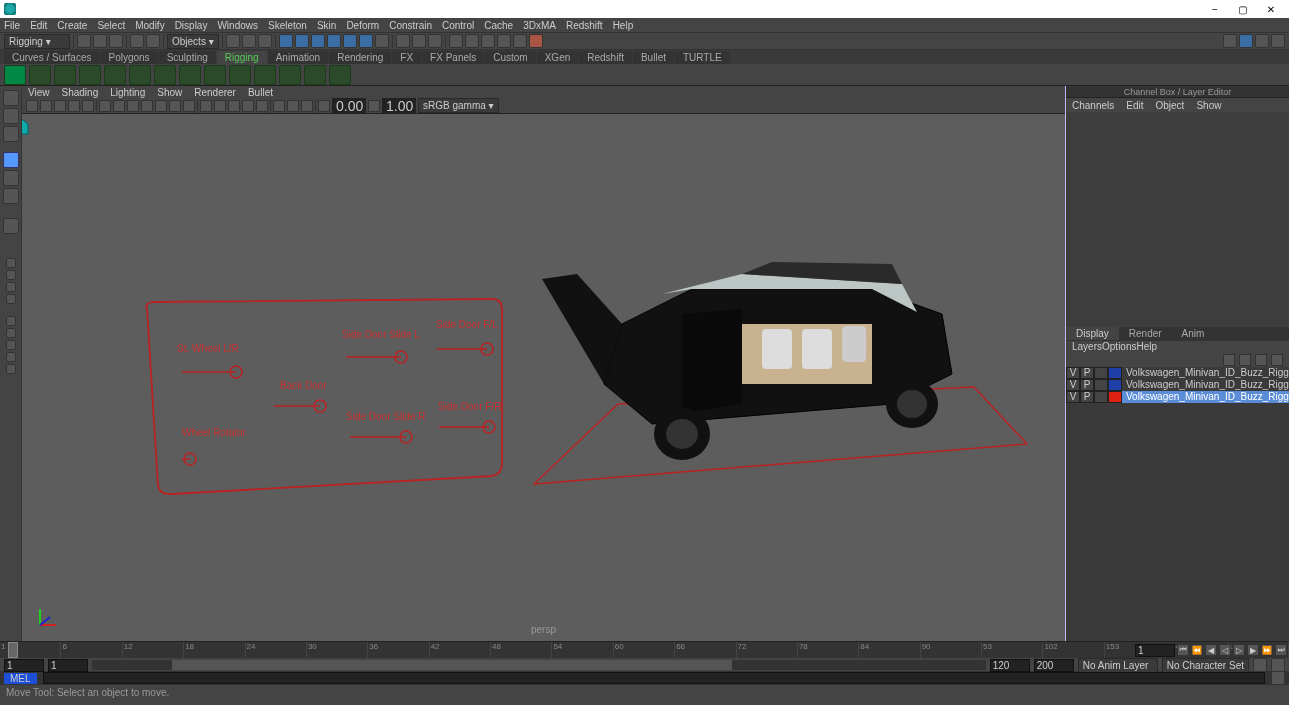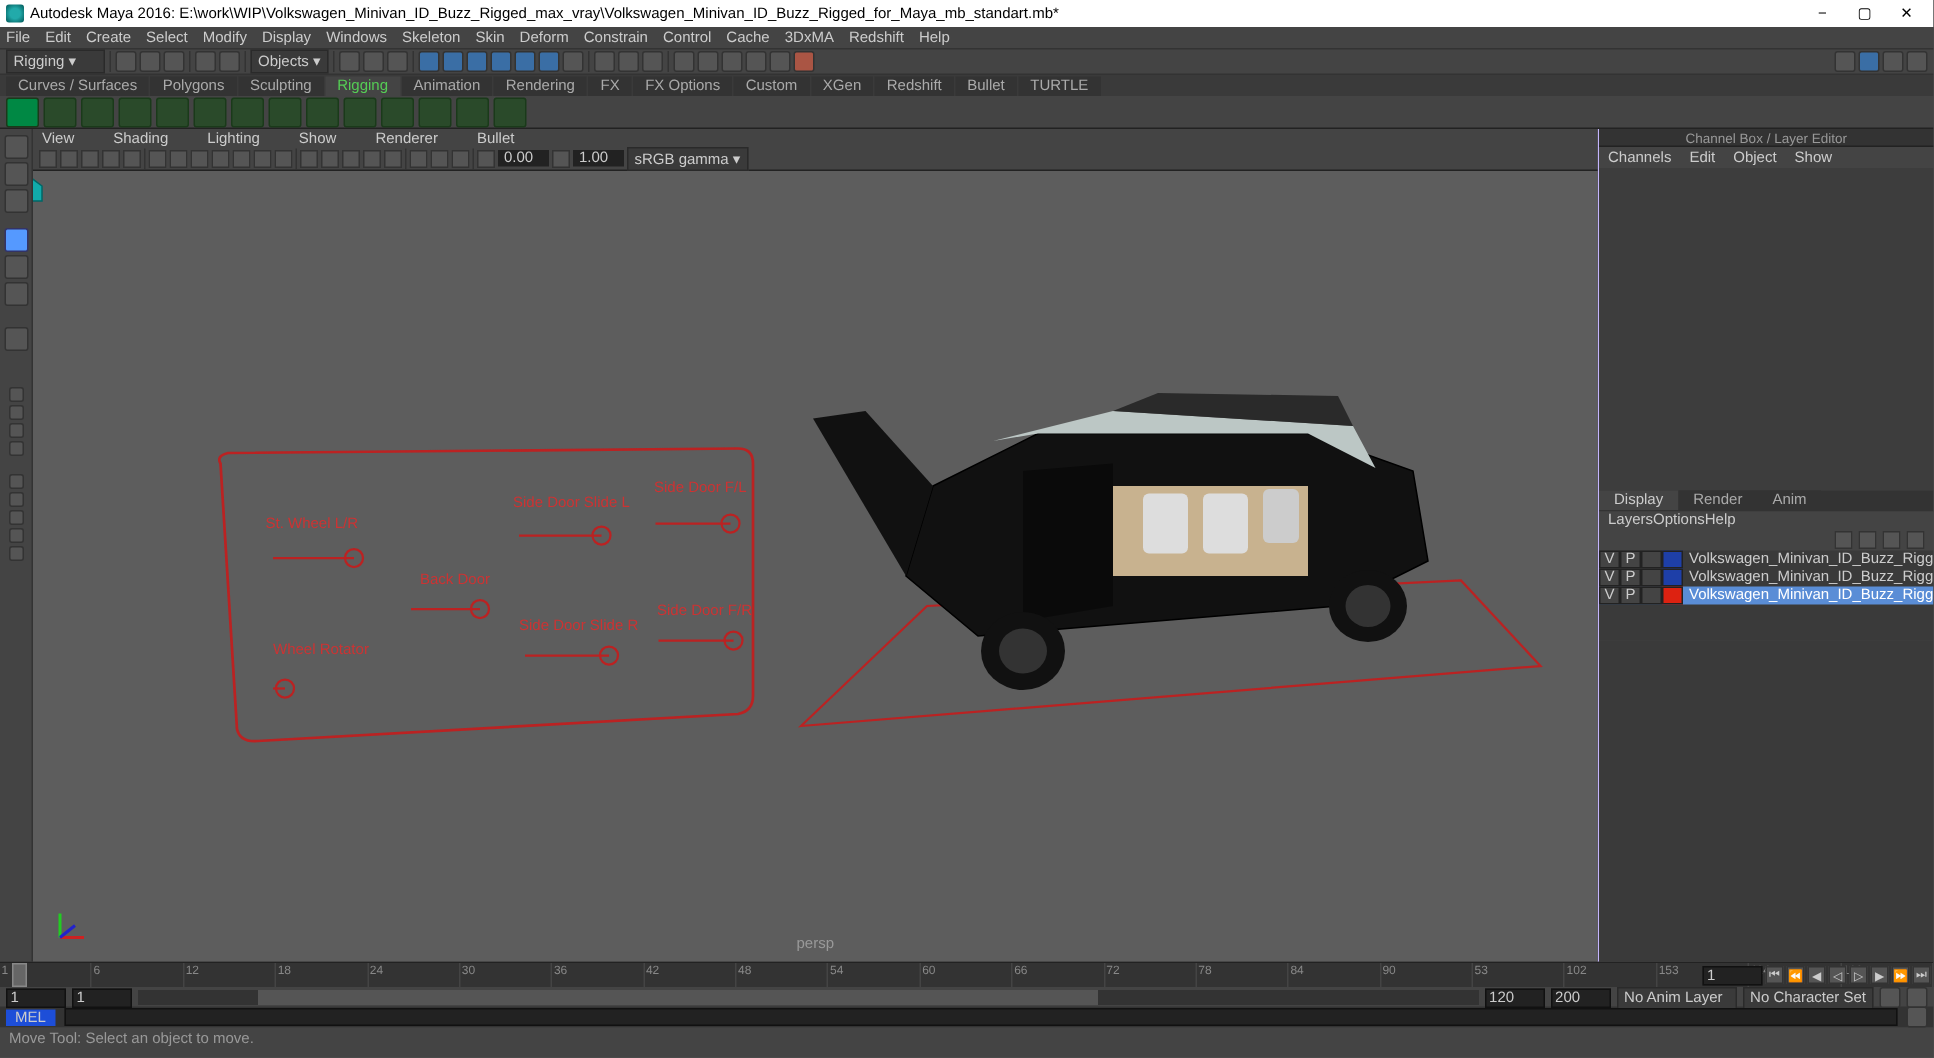--- a/index.html
+++ b/index.html
@@ -22,24 +22,24 @@
 .shelf-tab{padding:1px 8px;background:#333;color:#aaa;cursor:default}
 .shelf-tab.active{background:#444;color:#5c5}
 .shelf-icons{height:22px;background:#444;display:flex;align-items:center;padding:0 4px;gap:3px;border-bottom:1px solid #222}
 .shelf-icn{width:22px;height:20px;background:#2a4a2a;border:1px solid #1a3a1a;border-radius:2px}
 .shelf-icn.first{background:#084}
 .main-row{display:flex;height:555px}
 .left-toolbox{width:22px;background:#444;display:flex;flex-direction:column;align-items:center;gap:2px;padding-top:4px;border-right:1px solid #333}
 .lt-icn{width:16px;height:16px;background:#555;border:1px solid #333;border-radius:2px;cursor:pointer}
 .lt-icn.sel{background:#5599ff;border-color:#336}
 .viewport-wrap{flex:1;display:flex;flex-direction:column;background:#333;position:relative}
-.vp-menubar{height:12px;background:#444;display:flex;align-items:center;gap:26px;padding:0 6px;color:#ccc;font-size:10px}
+.vp-menubar{height:12px;background:#444;display:flex;align-items:center;gap:12px;padding:0 6px;color:#ccc;font-size:10px}
 .vp-toolbar{height:16px;background:#444;display:flex;align-items:center;gap:2px;padding:0 4px;border-bottom:1px solid #222}
 .vp-icn{width:12px;height:12px;background:#555;border:1px solid #333}
-.vp-num{background:#222;color:#ccc;padding:0 4px;width:34px;font-size:10px}
+.vp-num{background:#222;color:#ccc;padding:0 4px;width:34px;font-size:14px}
 .viewport{flex:1;background:#5d5d5d;position:relative;overflow:hidden}
 .viewport svg{position:absolute;inset:0}
 .persp{position:absolute;bottom:6px;left:50%;transform:translateX(-50%);color:#999;font-size:10px}
 .axis{position:absolute;left:14px;bottom:12px;width:24px;height:24px}
 .right-panel{width:224px;background:#444;border-left:1px solid #c4b5fd;display:flex;flex-direction:column}
 .rp-title{height:12px;background:#333;color:#999;font-size:9px;display:flex;align-items:center;justify-content:center;border-bottom:1px solid #222}
 .rp-tabs{height:14px;background:#444;display:flex;align-items:center;gap:12px;padding:0 6px;color:#ccc;font-size:10px}
 .rp-empty{flex:1;background:#3d3d3d}
 .rp-layer-tabs{height:14px;background:#333;display:flex;align-items:center;font-size:10px}
 .rp-lt{padding:1px 10px;background:#333;color:#aaa}
@@ -69,21 +69,20 @@
 .cmdline .lbl{background:#1d4ed8;padding:0 6px}
 .cmdline input{flex:1;background:#222;border:1px solid #111;color:#ccc;font-size:10px;padding:0 4px;height:12px}
 .status{height:14px;background:#444;color:#999;padding:0 6px;display:flex;align-items:center;font-size:10px}
 .mini{width:10px;height:10px}
 </style>
 </head>
 <body>
 
 <div class="titlebar">
   <span class="icon"></span>
-  <span>Autodesk Maya 2016: E:\work\WIP\Volkswagen_Minivan_ID_Buzz_Rigged_max_vray\Volkswagen_Minivan_ID_Buzz_Rigged_for_Maya_mb_standart.mb*</span>
   <div class="wincontrols">
     <div class="wc">−</div>
     <div class="wc">▢</div>
     <div class="wc">✕</div>
   </div>
 </div>
 
 <div class="menubar" id="menubar">
     <span>File</span>
     <span>Edit</span>
@@ -158,21 +157,21 @@
 </div>
 
 <div class="shelf-tabs" id="shelf-tabs">
     <div class="shelf-tab">Curves / Surfaces</div>
     <div class="shelf-tab">Polygons</div>
     <div class="shelf-tab">Sculpting</div>
     <div class="shelf-tab active">Rigging</div>
     <div class="shelf-tab">Animation</div>
     <div class="shelf-tab">Rendering</div>
     <div class="shelf-tab">FX</div>
-    <div class="shelf-tab">FX Options</div>
+    <div class="shelf-tab">FX Panels</div>
     <div class="shelf-tab">Custom</div>
     <div class="shelf-tab">XGen</div>
     <div class="shelf-tab">Redshift</div>
     <div class="shelf-tab">Bullet</div>
     <div class="shelf-tab">TURTLE</div>
   </div>
 
 <div class="shelf-icons">
   <div class="shelf-icn first"></div>
   <div class="shelf-icn"></div>

